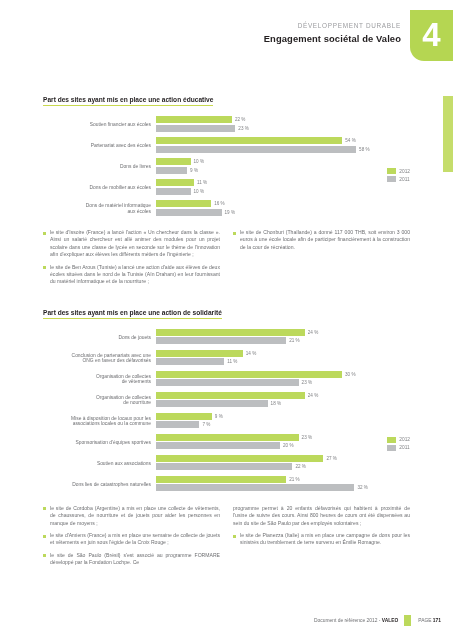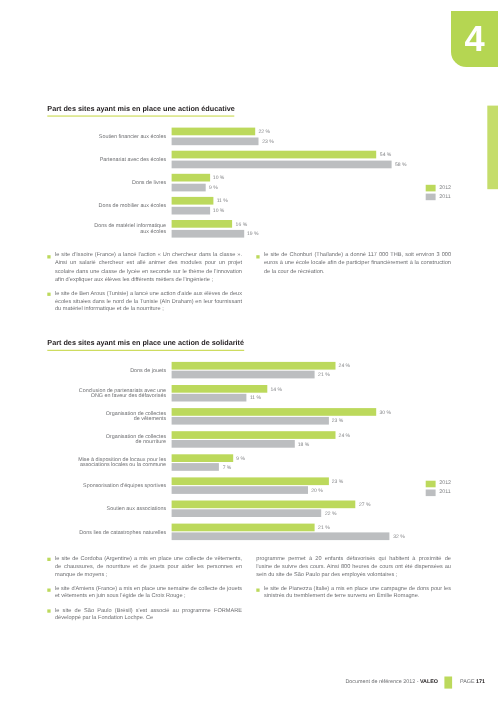--- a/index.html
+++ b/index.html
@@ -104,20 +104,24 @@
   .footer-page b{color:#231f20;}
 </style>
 </head>
 <body>
 
 <div class="page">
 
   <div class="chapter-tab">
     <span class="chapter-num">4</span>
   </div>
+  <div class="header-text">
+    <div class="header-kicker">DÉVELOPPEMENT DURABLE</div>
+    <div class="header-title">Engagement sociétal de Valeo</div>
+  </div>
   <div class="edge-bar"></div>
 
   <div class="content">
 
     <div style="height:88px;"></div>
     <div class="sec-title-wrap">
       <span class="sec-title">Part des sites ayant mis en place une action éducative</span>
     </div>
 
     <div class="chart" id="chart1">

